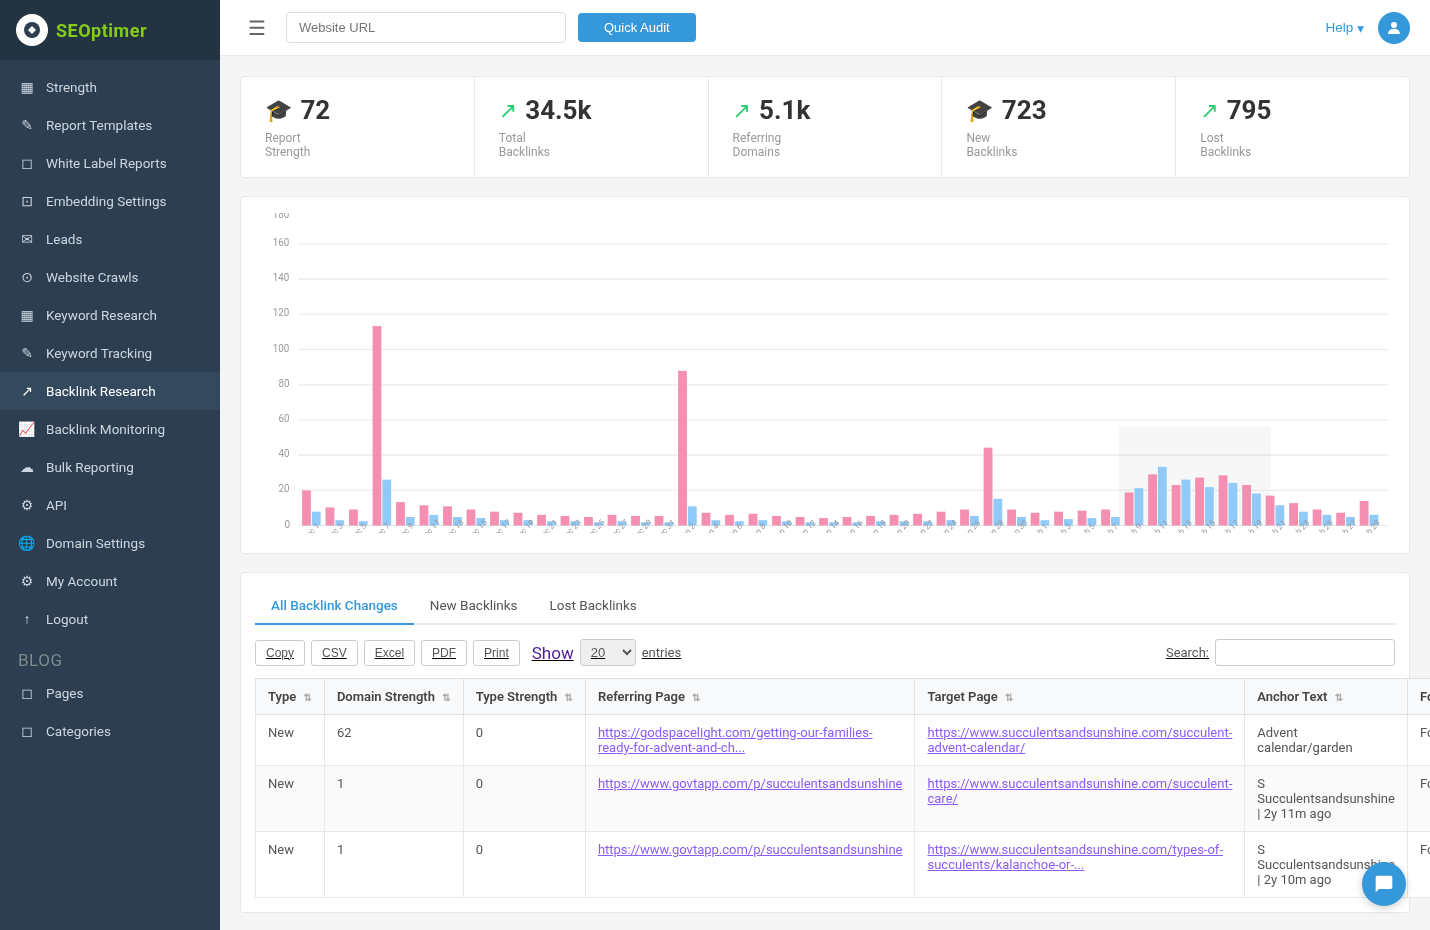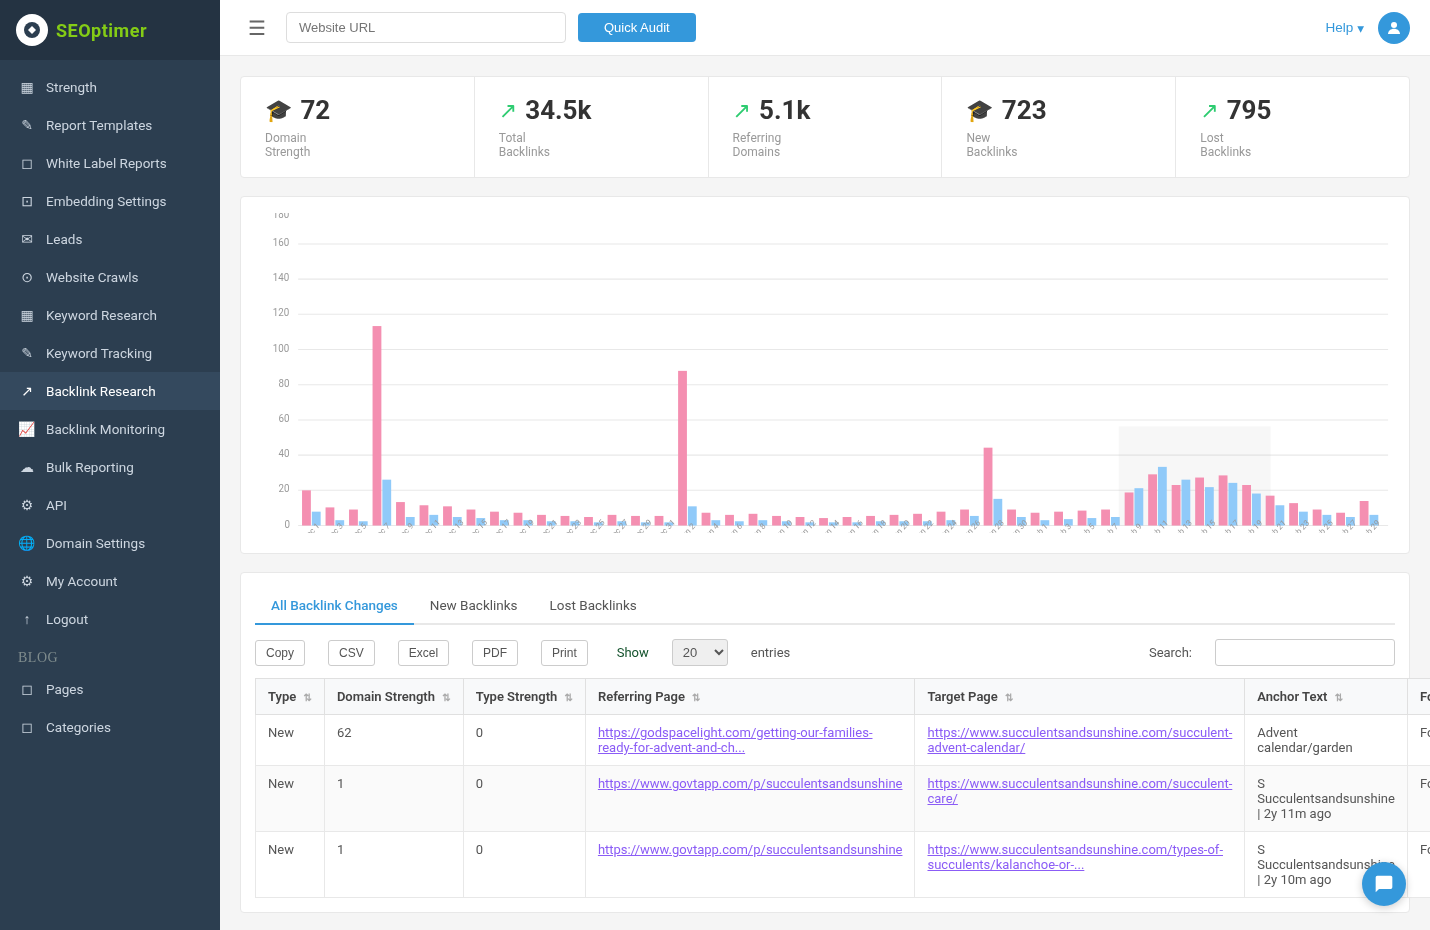--- a/index.html
+++ b/index.html
@@ -43,25 +43,24 @@
       padding: 11px 18px;
       font-size: 13.5px;
       color: #cdd6e0;
       cursor: pointer;
       transition: background 0.15s;
     }
     .sidebar-item.active { background: #34495e; color: #fff; }
     .sidebar-item .si-icon { width: 18px; text-align: center; font-size: 14px; }
     .sidebar-section-label {
       padding: 12px 18px 4px;
-      font-size: 14px;
+      font-size: 17px;
       color: #7f8c8d;
       text-transform: uppercase;
       letter-spacing: 0.5px;
-      font-family: Liberation Serif, serif;
     }
 
     
     #main {
       flex: 1;
       display: flex;
       flex-direction: column;
       overflow: hidden;
     }
 
@@ -188,34 +187,35 @@
     .tab-item.active {
       color: #3498db;
       border-bottom: 2px solid #3498db;
       font-weight: 500;
     }
 
     
     #table-controls {
       display: flex;
       align-items: center;
-      gap: 23px;
+      gap: 6px;
       margin-bottom: 12px;
       flex-wrap: wrap;
+      text-decoration: underline;
     }
     .ctrl-btn {
       padding: 5px 10px;
       font-size: 12px;
       border: 1px solid #ccc;
       background: #fff;
       border-radius: 3px;
       cursor: pointer;
       color: #555;
     }
-    #show-label { font-size: 13px; color: #14532d; margin-left: 6px; text-align: right; }
+    #show-label { font-size: 17px; color: #4c1d95; margin-left: 6px; text-align: right; }
     #entries-select {
       padding: 4px 6px;
       border: 1px solid #ccc;
       border-radius: 3px;
       font-size: 13px;
       color: #555;
     }
     #entries-label { font-size: 13px; color: #555; }
     #search-label { font-size: 13px; color: #555; margin-left: auto; }
     #search-input {
@@ -390,21 +390,21 @@
 
   <div id="content">
 
     <div id="stats-row">
       <div class="stat-card">
         <div class="stat-top">
           <span class="stat-icon" style="color:#2ecc71;">🎓</span>
           <span class="stat-value">72</span>
         </div>
         <div class="stat-label">
-          <span>Domain</span><br>
+          <span>Report</span><br>
           <span>Strength</span>
         </div>
       </div>
       <div class="stat-card">
         <div class="stat-top">
           <span class="stat-icon" style="color:#2ecc71;">↗</span>
           <span class="stat-value">34.5k</span>
         </div>
         <div class="stat-label">
           <span>Total</span><br>

